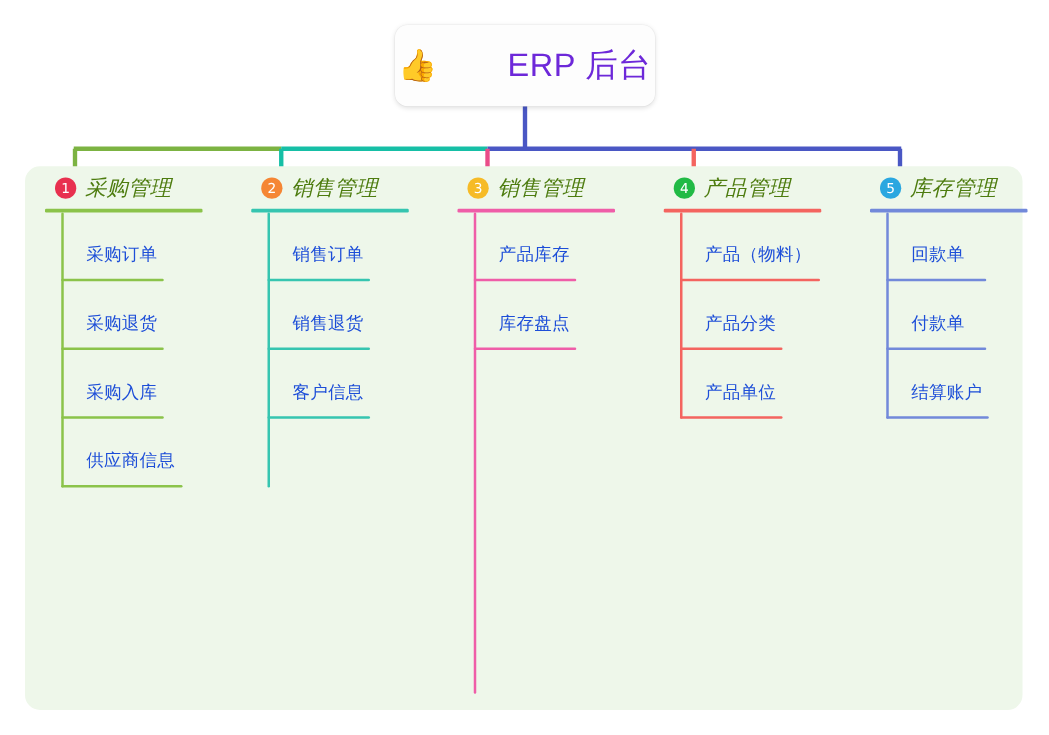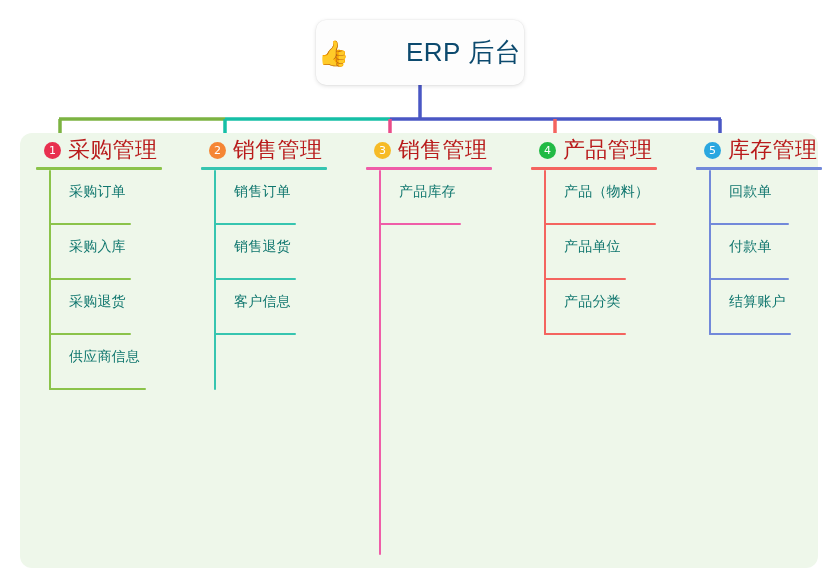--- a/index.html
+++ b/index.html
@@ -36,21 +36,21 @@
     box-sizing: border-box;
   }
   .root-icon {
     font-size: 25px;
     line-height: 1;
     display: inline-block;
     transform: translateY(1px);
   }
   .root-title {
     font-size: 26px;
-    color: #0c4a6e;
+    color: #6d28d9;
     letter-spacing: 0.5px;
     white-space: nowrap;
     margin-left: 46px;
   }
 
   
   #connectors {
     position: absolute;
     left: 0;
     top: 0;
@@ -104,24 +104,25 @@
     height: 17px;
     border-radius: 50%;
     color: #ffffff;
     font-size: 11px;
     line-height: 17px;
     text-align: center;
     flex: 0 0 auto;
     font-family: "DejaVu Sans", sans-serif;
   }
   .col-title {
-    font-size: 22px;
-    color: #b91c1c;
+    font-size: 17px;
+    color: #4d7c0f;
     white-space: nowrap;
     letter-spacing: 0.3px;
+    font-style: italic;
   }
   .col-rule {
     height: 3px;
     width: 126px;
     border-radius: 1px;
     margin-left: 0px;
   }
 
   
   .leaves {
@@ -137,23 +138,23 @@
     border-radius: 1px;
   }
   .leaf {
     position: relative;
     height: 55px;
     box-sizing: border-box;
   }
   .leaf-label {
     position: absolute;
     left: 20px;
-    bottom: 24px;
+    bottom: 12px;
     font-size: 14px;
-    color: #0f766e;
+    color: #1d4ed8;
     white-space: nowrap;
     letter-spacing: 0.2px;
   }
   .leaf-rule {
     position: absolute;
     left: 0;
     bottom: 0;
     height: 2px;
     width: 86px;
     border-radius: 1px;
@@ -192,28 +193,28 @@
           <span class="col-title">采购管理</span>
         </div>
         <div class="col-rule" style="background: rgb(139, 195, 74);"></div>
         <div class="leaves">
           <div class="spine" style="background: rgb(139, 195, 74); height: 220px;"></div>
           <div class="leaf">
             <span class="leaf-label">采购订单</span>
             <div class="leaf-rule" style="background: rgb(139, 195, 74); width: 82px;"></div>
           </div>
           <div class="leaf">
+            <span class="leaf-label">采购退货</span>
+            <div class="leaf-rule" style="background: rgb(139, 195, 74); width: 82px;"></div>
+          </div>
+          <div class="leaf">
             <span class="leaf-label">采购入库</span>
             <div class="leaf-rule" style="background: rgb(139, 195, 74); width: 82px;"></div>
           </div>
           <div class="leaf">
-            <span class="leaf-label">采购退货</span>
-            <div class="leaf-rule" style="background: rgb(139, 195, 74); width: 82px;"></div>
-          </div>
-          <div class="leaf">
             <span class="leaf-label">供应商信息</span>
             <div class="leaf-rule" style="background: rgb(139, 195, 74); width: 97px;"></div>
           </div>
         </div>
       </div>
       <div class="column col-1">
         <div class="col-head">
           <span class="badge" style="background: rgb(245, 134, 52);">2</span>
           <span class="col-title">销售管理</span>
         </div>
@@ -239,42 +240,46 @@
           <span class="badge" style="background: rgb(246, 187, 39);">3</span>
           <span class="col-title">销售管理</span>
         </div>
         <div class="col-rule" style="background: rgb(239, 93, 168);"></div>
         <div class="leaves">
           <div class="spine" style="background: rgb(239, 93, 168); height: 385px;"></div>
           <div class="leaf">
             <span class="leaf-label">产品库存</span>
             <div class="leaf-rule" style="background: rgb(239, 93, 168); width: 82px;"></div>
           </div>
+          <div class="leaf">
+            <span class="leaf-label">库存盘点</span>
+            <div class="leaf-rule" style="background: rgb(239, 93, 168); width: 82px;"></div>
+          </div>
         </div>
       </div>
       <div class="column col-3">
         <div class="col-head">
           <span class="badge" style="background: rgb(33, 186, 69);">4</span>
           <span class="col-title">产品管理</span>
         </div>
         <div class="col-rule" style="background: rgb(244, 100, 95);"></div>
         <div class="leaves">
           <div class="spine" style="background: rgb(244, 100, 95); height: 165px;"></div>
           <div class="leaf">
             <span class="leaf-label">产品（物料）</span>
             <div class="leaf-rule" style="background: rgb(244, 100, 95); width: 112px;"></div>
           </div>
           <div class="leaf">
+            <span class="leaf-label">产品分类</span>
+            <div class="leaf-rule" style="background: rgb(244, 100, 95); width: 82px;"></div>
+          </div>
+          <div class="leaf">
             <span class="leaf-label">产品单位</span>
             <div class="leaf-rule" style="background: rgb(244, 100, 95); width: 82px;"></div>
           </div>
-          <div class="leaf">
-            <span class="leaf-label">产品分类</span>
-            <div class="leaf-rule" style="background: rgb(244, 100, 95); width: 82px;"></div>
-          </div>
         </div>
       </div>
       <div class="column col-4">
         <div class="col-head">
           <span class="badge" style="background: rgb(42, 167, 224);">5</span>
           <span class="col-title">库存管理</span>
         </div>
         <div class="col-rule" style="background: rgb(114, 137, 218);"></div>
         <div class="leaves">
           <div class="spine" style="background: rgb(114, 137, 218); height: 165px;"></div>

